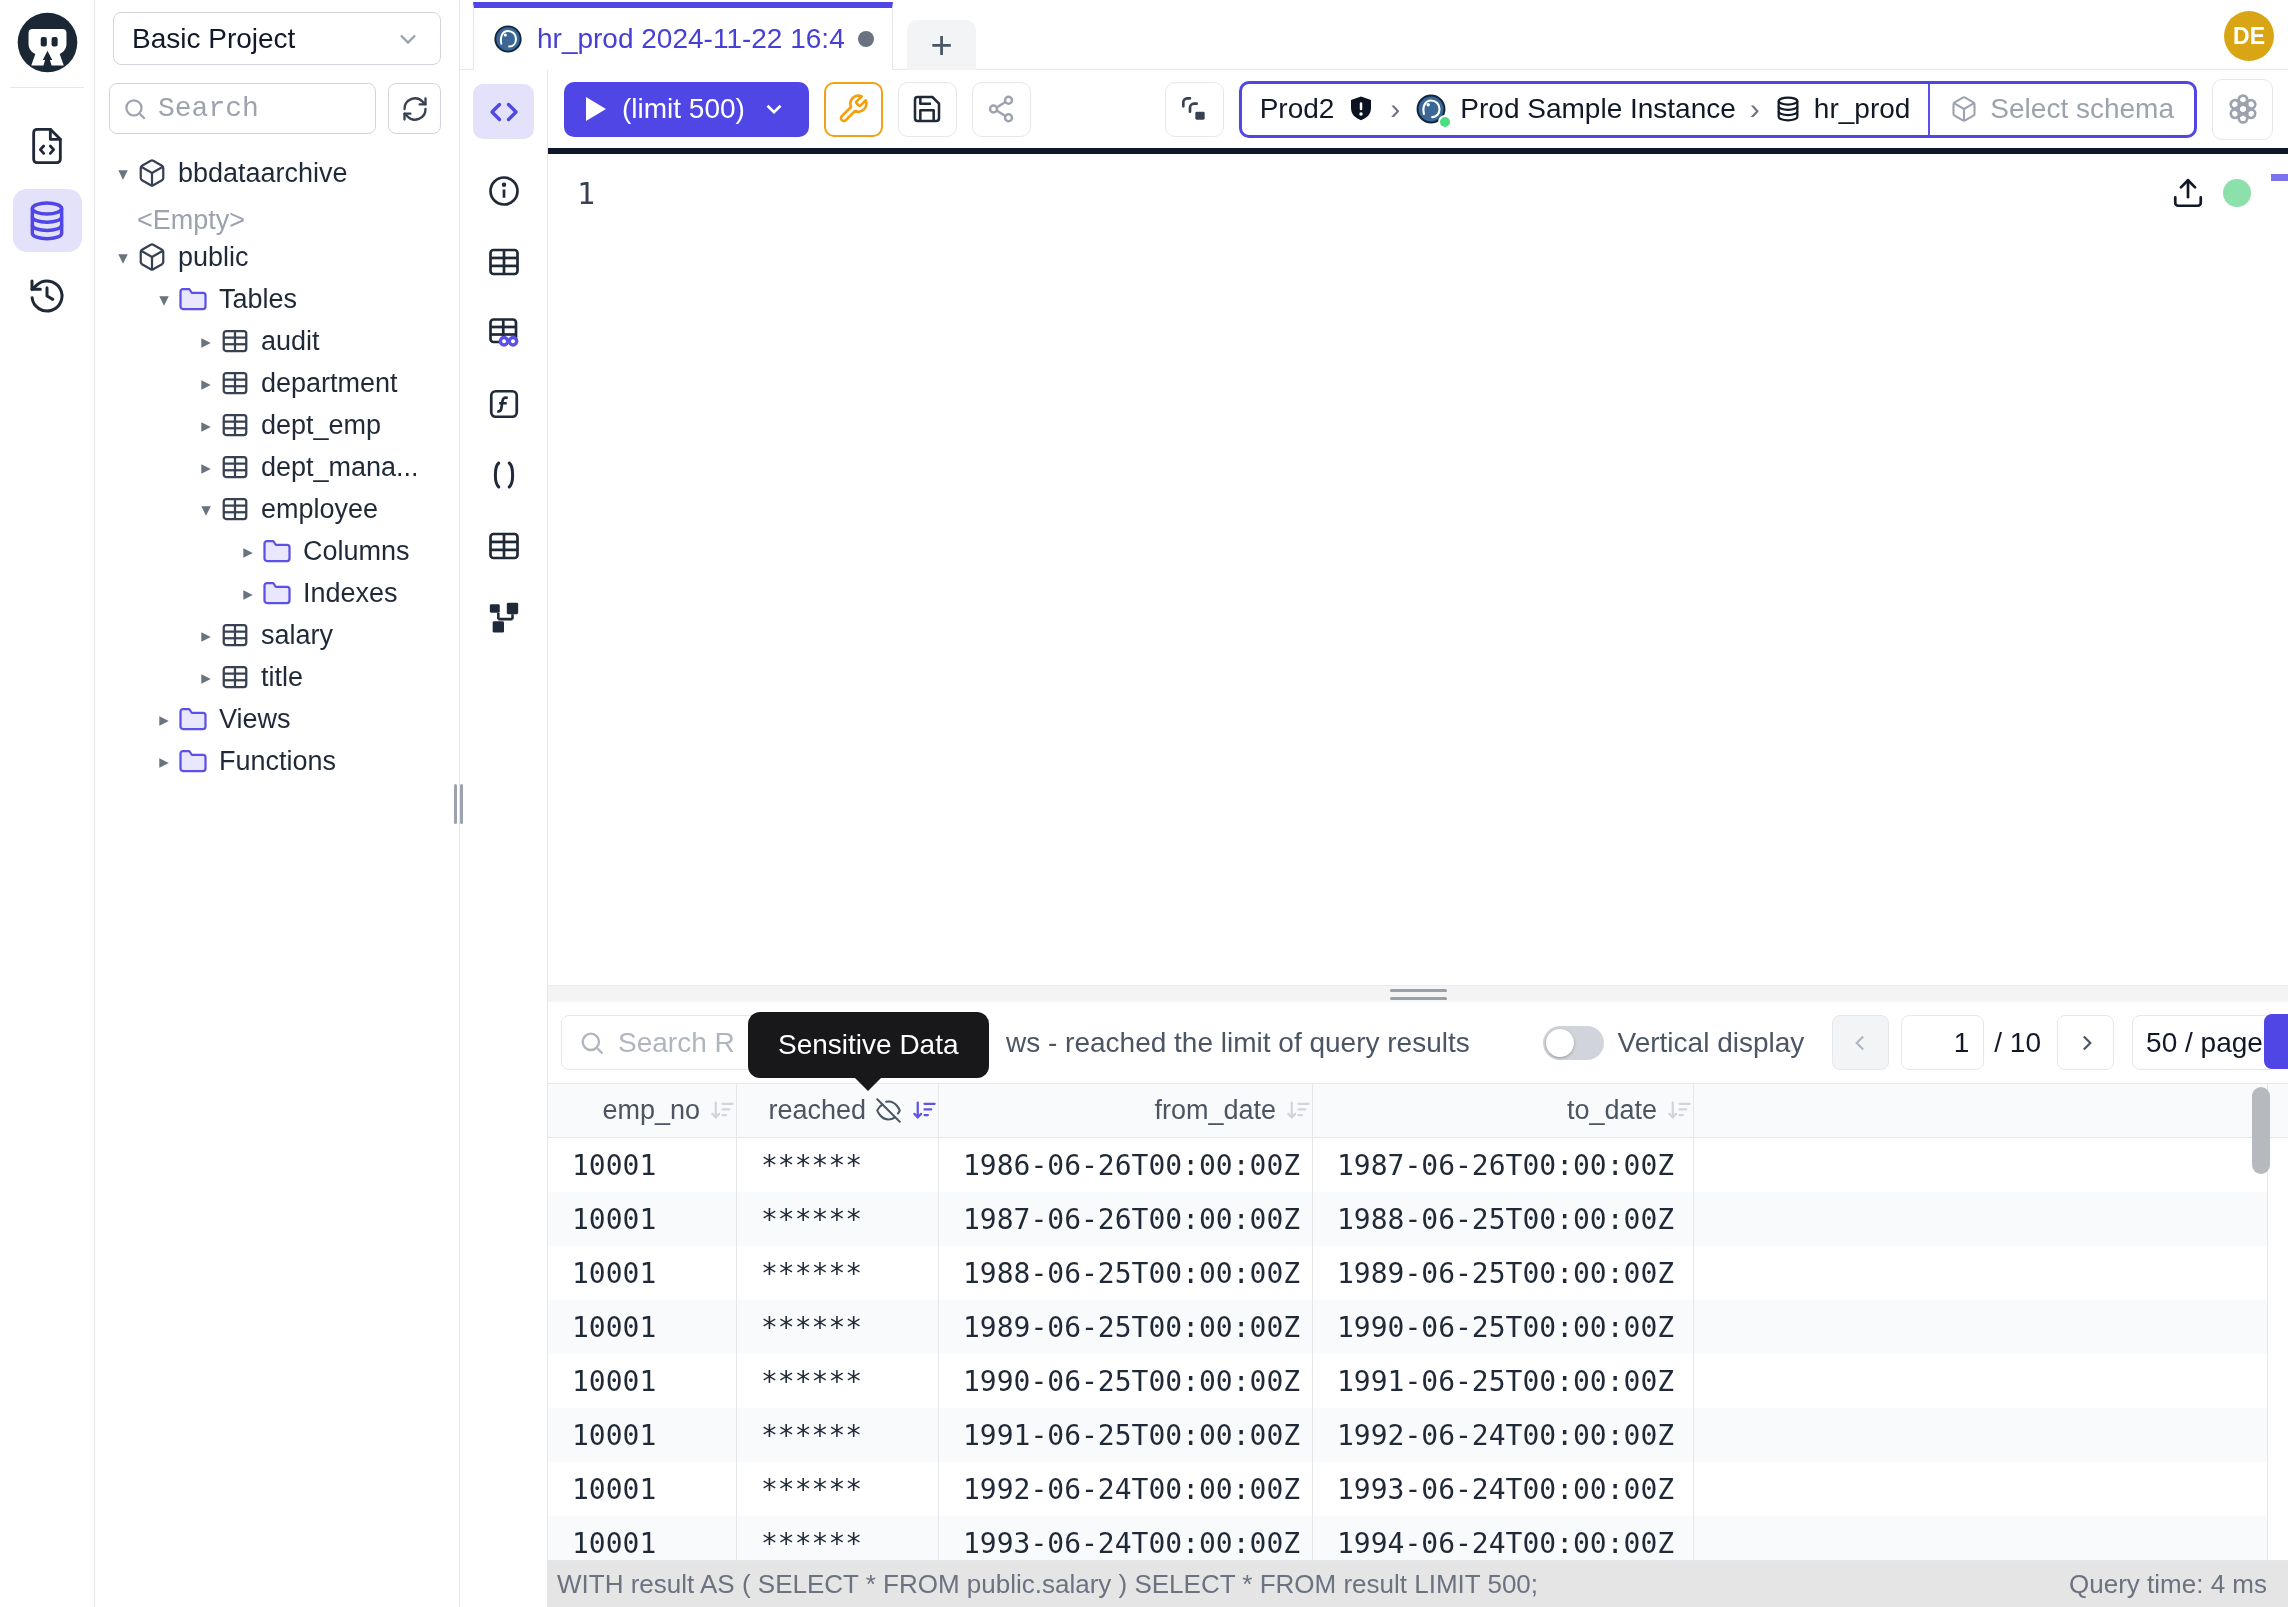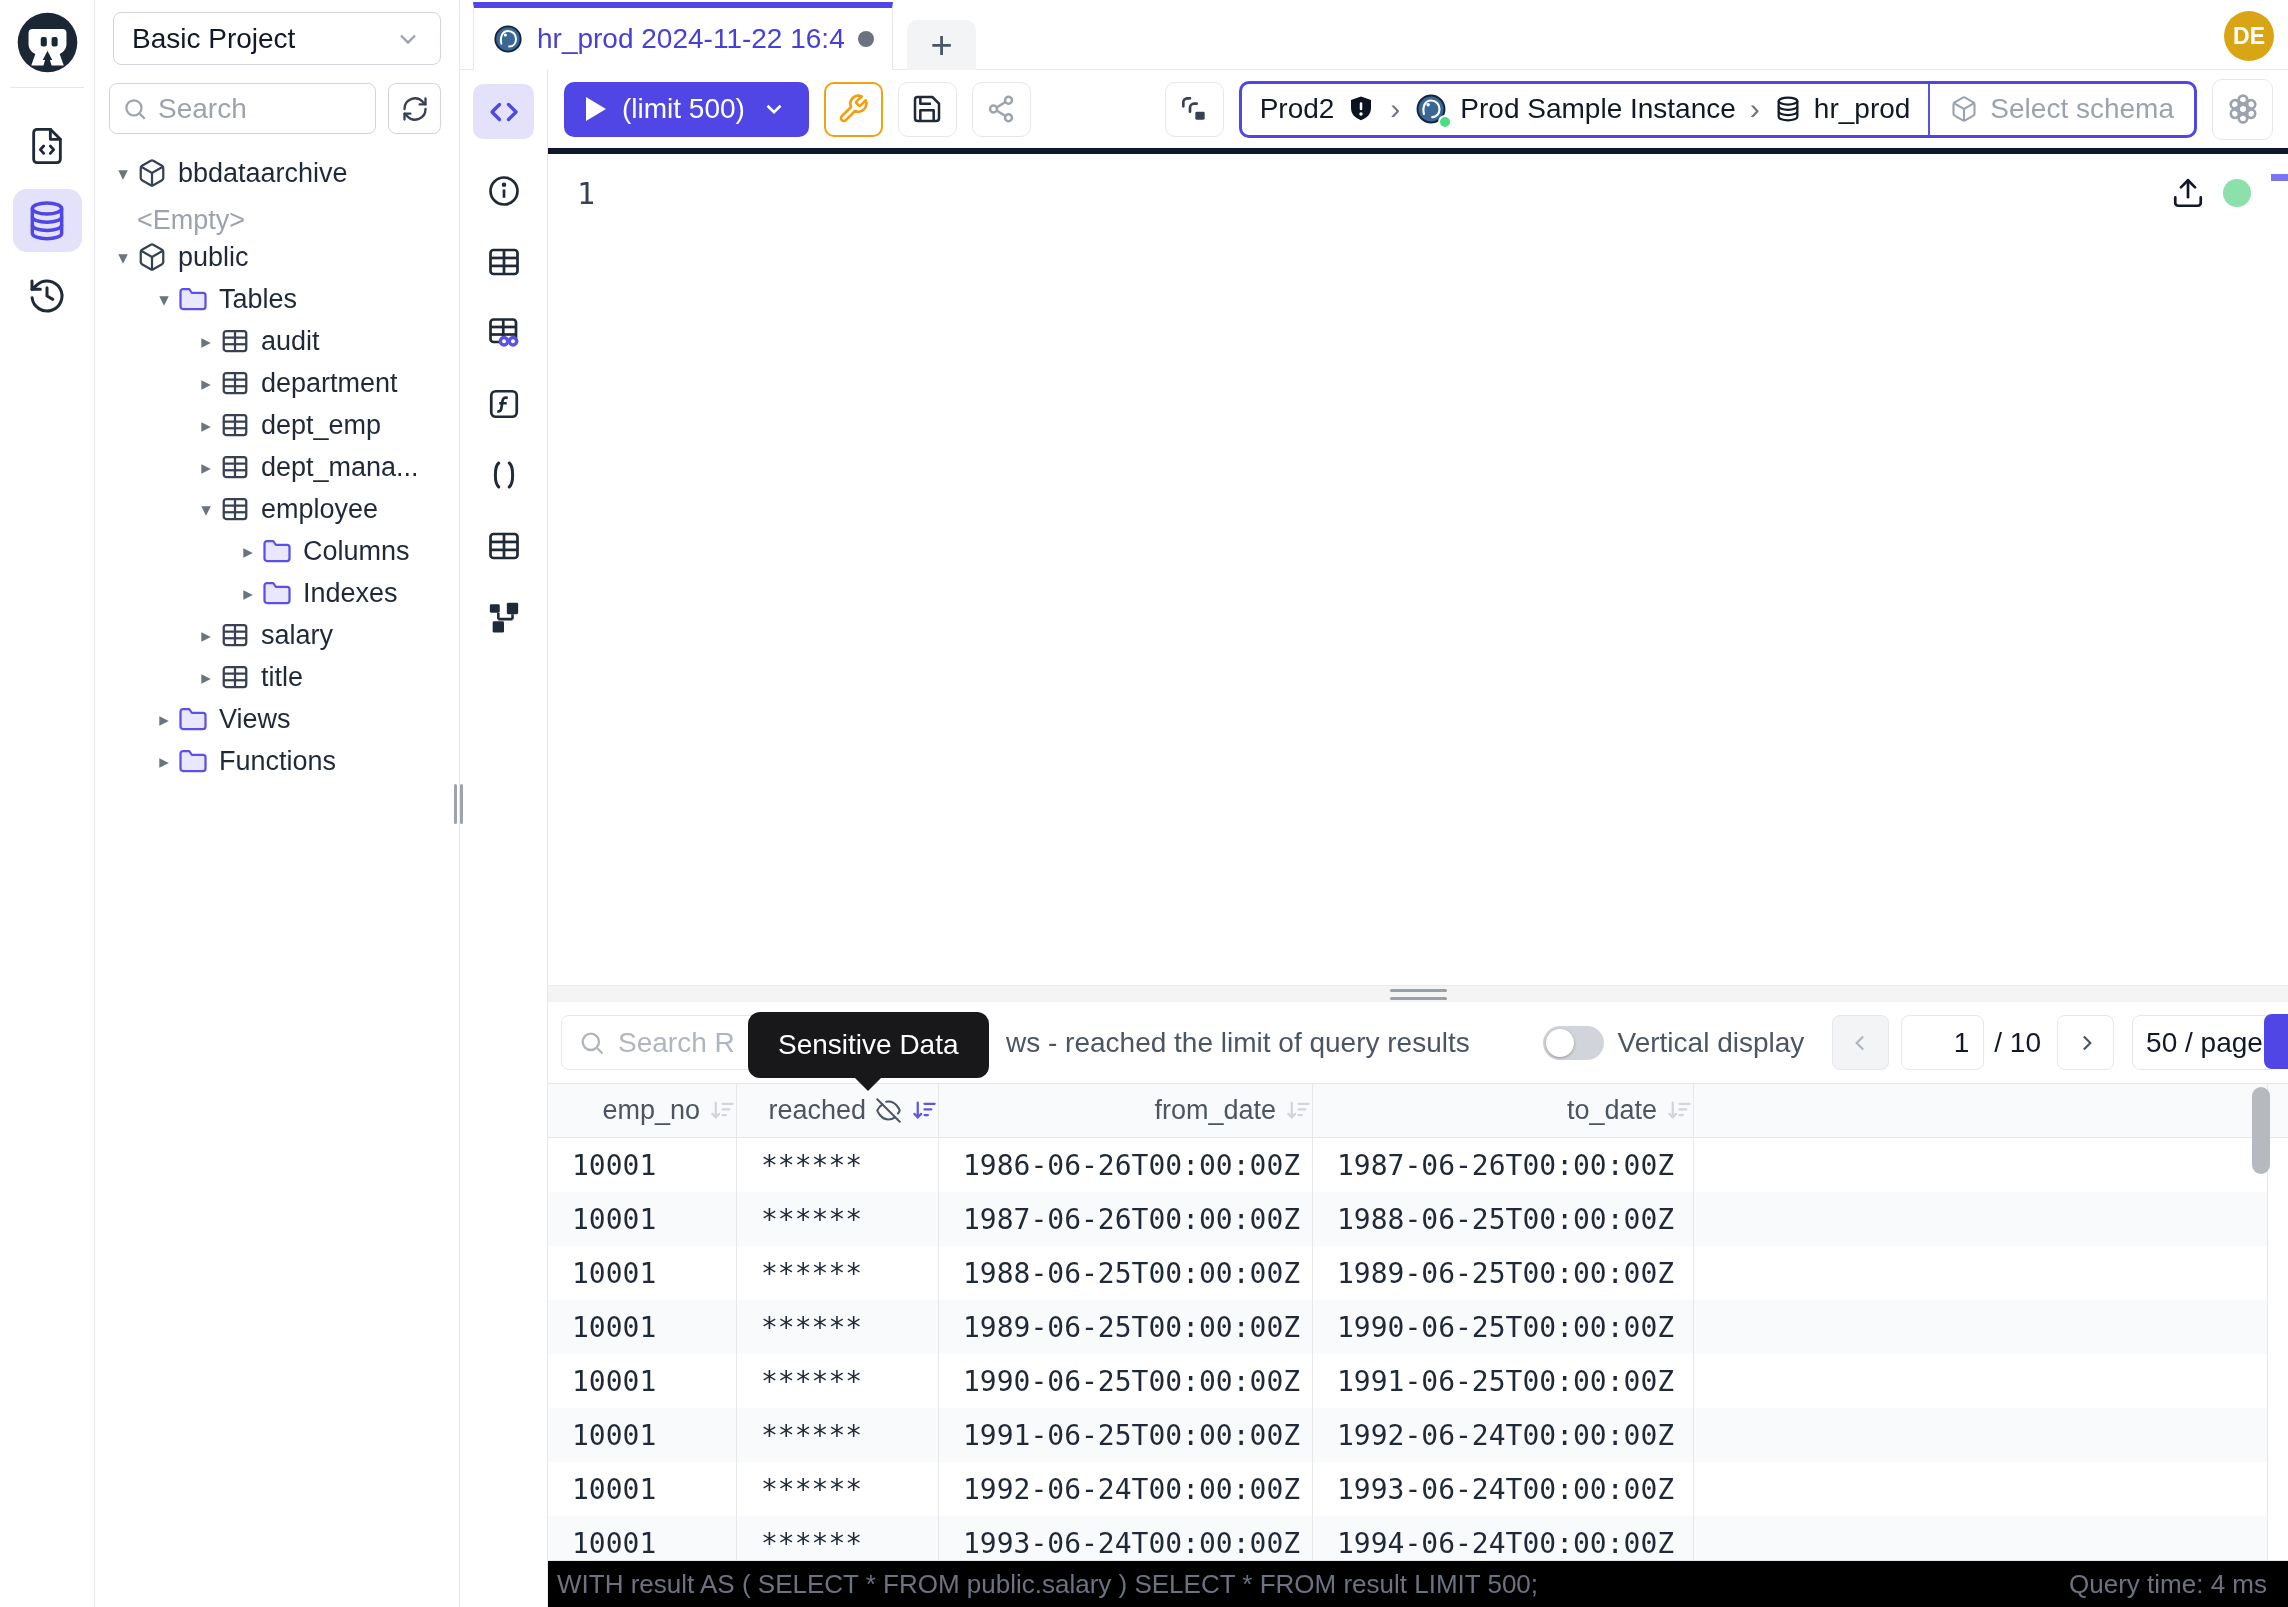--- a/index.html
+++ b/index.html
@@ -12,21 +12,21 @@
   .logo { width:65px; height:65px; margin:10px auto 12px; }
   .rail-sep { height:1px; background:#e5e7eb; margin:0 10px 26px; }
   .rail-btn { width:69px; height:63px; margin:0 auto 12px; display:flex; align-items:center; justify-content:center; border-radius:14px; cursor:pointer; }
   .rail-btn.active { background:#e4e2fa; }
 
   
   #sidebar { position:absolute; left:95px; top:0; width:365px; height:1608px; border-right:1px solid #e5e7eb; background:#fff; }
   .proj-select { margin:12px 18px 0 18px; height:53px; border:1px solid #d1d5db; border-radius:8px; display:flex; align-items:center; justify-content:space-between; padding:0 18px; }
   .search-row { display:flex; gap:12px; margin:18px 18px 14px 14px; }
   .search-box { flex:1; height:51px; border:1px solid #d1d5db; border-radius:8px; display:flex; align-items:center; gap:10px; padding:0 12px; }
-  .search-box input { border:none; outline:none; width:100%; font-size:28px; font-family:Liberation Sans, sans-serif; color:#0369a1; }
+  .search-box input { border:none; outline:none; width:100%; font-size:28px; font-family:Liberation Mono, monospace; color:#0369a1; }
   .search-box input::placeholder { color:#9ca3af; }
   .icon-btn-sm { width:53px; height:51px; border:1px solid #d1d5db; border-radius:8px; display:flex; align-items:center; justify-content:center; }
   #tree { padding-top:4px; }
   .tree-row { height:42px; display:flex; align-items:center; font-size:27px; color:#1f2937; cursor:pointer; white-space:nowrap; }
   .tree-row .exp { width:28px; text-align:center; font-size:19px; color:#6b7280; flex:none; }
   .tree-row .tico { width:32px; height:30px; margin-right:9px; flex:none; }
   .tree-row.muted { color:#9ca3af; }
   .sb-handle { position:absolute; right:-4px; top:784px; display:flex; gap:3px; }
   .sb-handle i { width:3px; height:40px; background:#9ca3af; border-radius:2px; }
 
@@ -91,21 +91,21 @@
 
   .grid { flex:1; overflow:hidden; border-top:1px solid #e5e7eb; position:relative; min-height:0; }
   .thead { height:54px; background:#f9fafb; display:flex; border-bottom:1px solid #e5e7eb; }
   .th { display:flex; align-items:center; gap:9px; padding-left:24px; border-right:1px solid #e5e7eb; color:#4b5563; font-size:27px; font-weight:500; flex:none; cursor:pointer;justify-content:flex-end; }
   .tr { height:54px; display:flex; }
   .tr.alt .td { background:#f9fafb; }
   .td { display:flex; align-items:center; padding-left:24px; border-right:1px solid #e5e7eb; font-family:"DejaVu Sans Mono",monospace; font-size:28px; color:#1f2937; flex:none; }
   .c0 { width:189px; } .c1 { width:202px; } .c2 { width:374px; } .c3 { width:381px; } .c4 { width:574px; }
   .vthumb { position:absolute; right:19px; top:3px; width:18px; height:87px; background:#b6b9be; border-radius:9px; cursor:pointer; }
 
-  #statusbar { height:48px; border-top:1px solid #e5e7eb; display:flex; align-items:center; justify-content:space-between; padding:0 22px 0 9px; color:#6b7280; font-size:26px; flex:none; background:#000000; }
+  #statusbar { height:48px; border-top:1px solid #e5e7eb; display:flex; align-items:center; justify-content:space-between; padding:0 22px 0 9px; color:#6b7280; font-size:26px; flex:none; background:#e5e5e5; }
 </style>
 </head>
 <body>
 
 <div id="rail">
   <div class="logo">
     <svg viewBox="0 0 48 48">
         <circle cx="24" cy="24" r="22" fill="#1c2736"></circle>
         <path fill="#fff" d="M13 14h22a3 3 0 0 1 3 3v8c0 4-2.5 6.5-5 7.5L36 41h-9l-1.5-5h-3L21 41h-9l3-8.5c-2.5-1-5-3.5-5-7.5v-8a3 3 0 0 1 3-3z"></path>
         <rect x="19" y="20" width="4.5" height="7" rx="1.5" fill="#1c2736"></rect>

